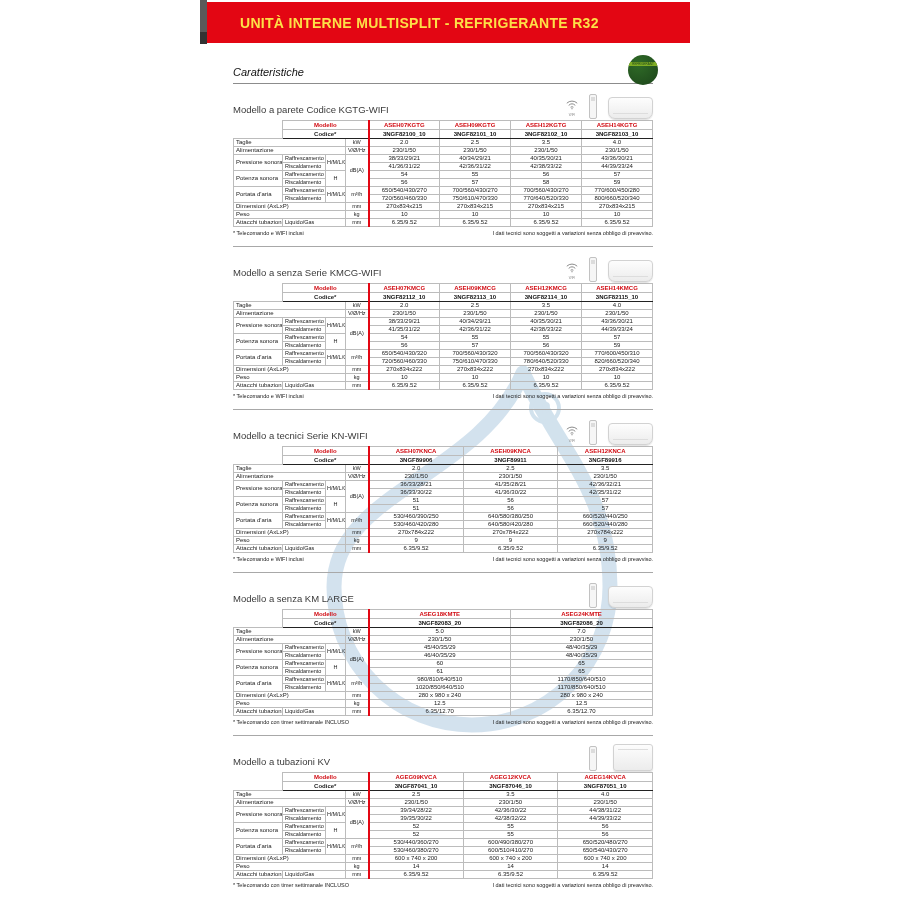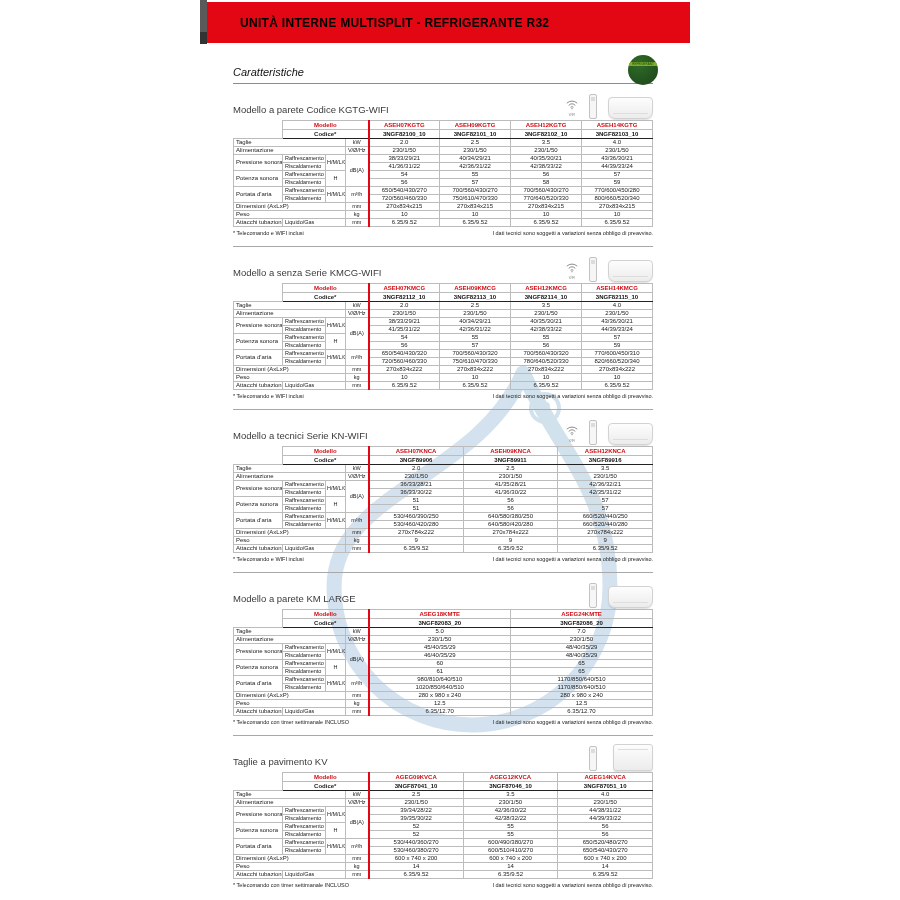--- a/index.html
+++ b/index.html
@@ -4,21 +4,21 @@
 <style>
   html,body{margin:0;padding:0;background:#fff;}
   .page{position:relative;width:900px;height:900px;background:#ffffff;overflow:hidden;
         font-family:"Liberation Sans",sans-serif;color:#222;}
   
   .strip-top{position:absolute;left:200px;top:0;width:7px;height:32px;background:#5a5a5a;}
   .strip-bottom{position:absolute;left:200px;top:32px;width:7px;height:12px;background:#333;}
   
   .banner{position:absolute;left:207px;top:2px;width:483px;height:41px;background:#e30613;
           display:flex;align-items:center;box-sizing:border-box;padding-left:33px;}
-  .banner-title{color:#000000;font-weight:bold;font-size:12px;letter-spacing:.3px;}
+  .banner-title{color:#fde047;font-weight:bold;font-size:14px;letter-spacing:.3px;}
   
   .watermark{position:absolute;left:0;top:0;z-index:1;pointer-events:none;}
   
   .r32{position:absolute;left:628px;top:55px;width:30px;height:30px;border-radius:50%;
        background:radial-gradient(circle at 35% 30%, #2f6b27, #1c441a);overflow:hidden;text-align:center;z-index:3;}
   .r32-top{margin-top:7px;background:#7fae24;color:#1c441a;font-size:3px;line-height:4px;overflow:hidden;white-space:nowrap;}
   .r32-label{color:#fff;font-weight:bold;font-size:15px;line-height:13px;letter-spacing:-.5px;padding-left:37px;}
   
   .content{position:absolute;left:233px;top:0;width:420px;z-index:2;}
   .caratteristiche{margin-top:66px;font-size:11px;font-weight:normal;font-style:italic;color:#111;height:14px;}
@@ -514,21 +514,21 @@
         </table>
     <div class="sec-foot">
       <span class="footnote">* Telecomando e WIFI inclusi</span>
       <span class="disclaimer">I dati tecnici sono soggetti a variazioni senza obbligo di preavviso.</span>
     </div>
     <div class="sep"></div>
   </div>
 
   <div class="section">
     <div class="sec-head">
-      <div class="sec-title">Modello a parete KM LARGE</div>
+      <div class="sec-title">Modello a senza KM LARGE</div>
       <div class="sec-icons">
 
         <div class="remote">
           <div class="remote-screen"></div>
         </div>
         <div class="unit-img"></div>
       </div>
     </div>
     <table class="spec">
           <colgroup>
@@ -626,21 +626,21 @@
         </table>
     <div class="sec-foot">
       <span class="footnote">* Telecomando con timer settimanale INCLUSO</span>
       <span class="disclaimer">I dati tecnici sono soggetti a variazioni senza obbligo di preavviso.</span>
     </div>
     <div class="sep"></div>
   </div>
 
   <div class="section">
     <div class="sec-head">
-      <div class="sec-title">Taglie a pavimento KV</div>
+      <div class="sec-title">Modello a tubazioni KV</div>
       <div class="sec-icons">
 
         <div class="remote">
           <div class="remote-screen"></div>
         </div>
         <div class="unit-img floor"></div>
       </div>
     </div>
     <table class="spec">
           <colgroup>

